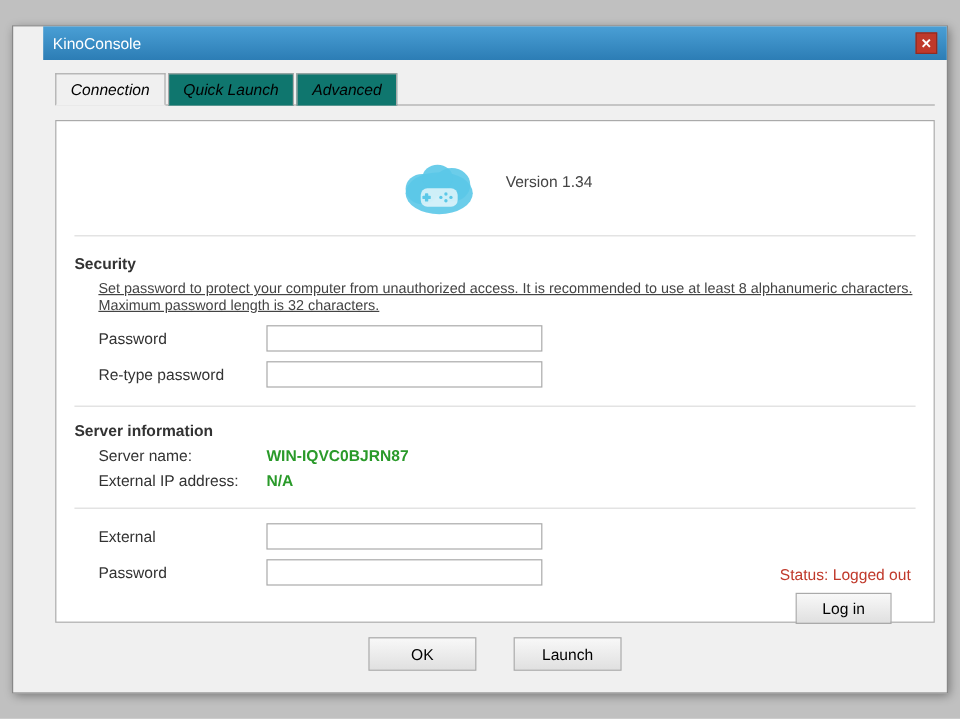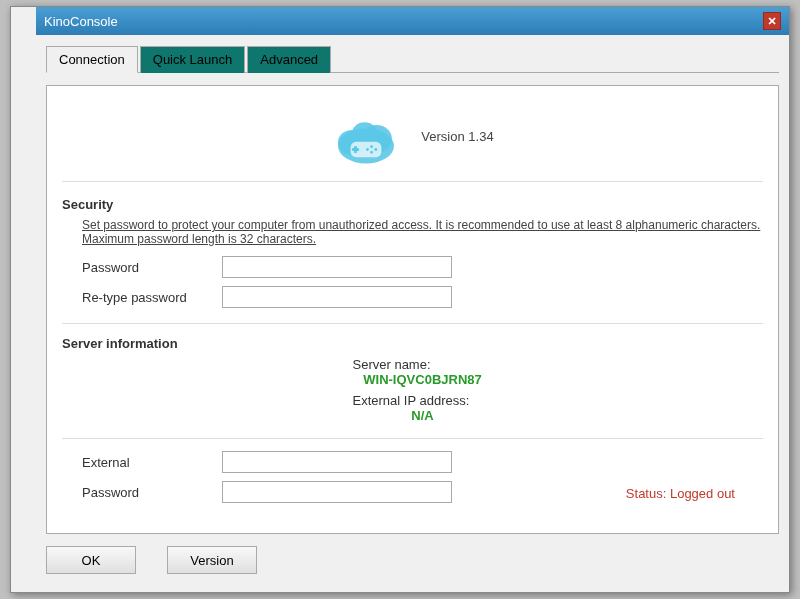--- a/index.html
+++ b/index.html
@@ -47,20 +47,21 @@
       justify-content: center;
       font-weight: bold;
     }
     .window-body {
       padding: 10px;
     }
     .tabs {
       display: flex;
       border-bottom: 1px solid #aaa;
       margin-bottom: 12px;
+      font-style: italic;
     }
     .tab {
       padding: 5px 12px;
       border: 1px solid #aaa;
       border-bottom: none;
       background: #0f766e;
       cursor: pointer;
       font-size: 13px;
       margin-right: 2px;
       position: relative;
@@ -135,49 +136,49 @@
     .divider {
       border: none;
       border-top: 1px solid #ddd;
       margin: 12px 0;
     }
     .server-info-row {
       display: flex;
       align-items: center;
       margin-bottom: 6px;
       padding-left: 20px;
-      flex-direction: column;
     }
     .server-value {
       color: #2a9a2a;
       font-weight: bold;
     }
     .google-section {
       position: relative;
     }
     .status-logged-out {
       color: #c0392b;
       font-size: 13px;
       position: absolute;
-      right: 28px;
+      right: 4px;
       top: 35px;
     }
     .login-btn {
       position: absolute;
       right: 20px;
       top: 58px;
       width: 80px;
       height: 26px;
       background: linear-gradient(to bottom, #f8f8f8, #e0e0e0);
       border: 1px solid #aaa;
       cursor: pointer;
       font-size: 13px;
     }
     .footer {
       display: flex;
+      justify-content: center;
       gap: 31px;
       padding: 12px 0 8px 0;
     }
     .footer-btn {
       width: 90px;
       height: 28px;
       background: linear-gradient(to bottom, #f8f8f8, #e0e0e0);
       border: 1px solid #aaa;
       cursor: pointer;
       font-size: 13px;
@@ -258,22 +259,23 @@
       <div class="section google-section">
         <div class="form-row">
           <label class="form-label">External</label>
           <input type="text" class="form-input" value="" style="">
         </div>
         <div class="form-row">
           <label class="form-label">Password</label>
           <input type="password" class="form-input" value="" style="">
         </div>
         <div class="status-logged-out">Status: Logged out</div>
+        <button class="login-btn">Log in</button>
       </div>
 
     </div>
 
     <div class="footer">
       <button class="footer-btn">OK</button>
-      <button class="footer-btn">Version</button>
+      <button class="footer-btn">Launch</button>
     </div>
   </div>
 </div>
 
 </body></html>

